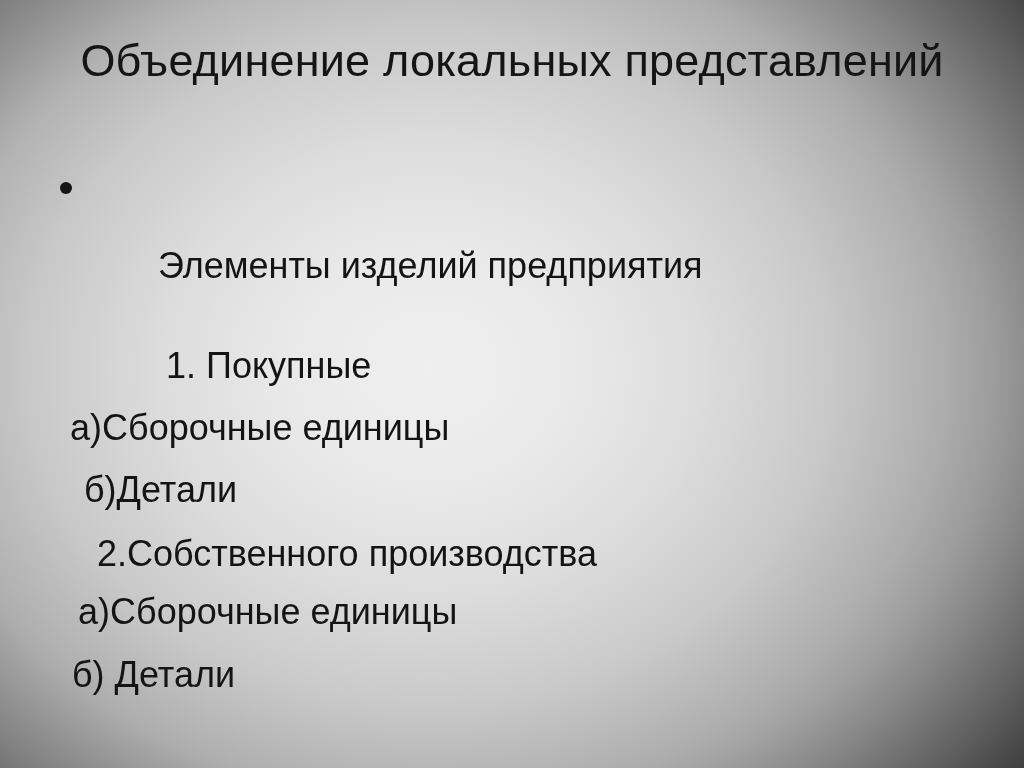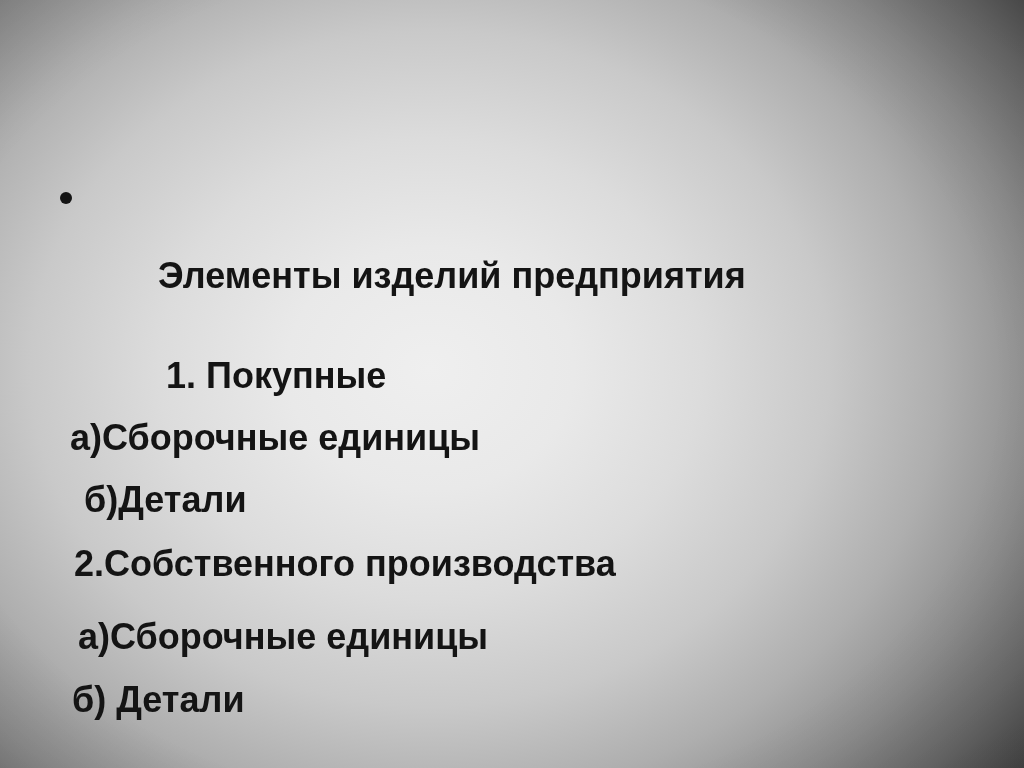--- a/index.html
+++ b/index.html
@@ -53,25 +53,24 @@
     color: #151515;
     letter-spacing: 0.2px;
     z-index: 2;
     padding: 0 70px;
     box-sizing: border-box;
   }
 
   .body {
     position: absolute;
     left: 0;
-    top: 186px;
+    top: 176px;
     width: 928px;
     z-index: 2;
     color: #151515;
-    font-weight: bold;
   }
 
   .line {
     font-size: 36px;
     line-height: 1.0;
     white-space: pre;
     color: #141414;
   }
 
   
@@ -99,37 +98,38 @@
   }
   .lvl-a {
     padding-left: 70px;
     margin-bottom: 26px;
   }
   .lvl-b {
     padding-left: 84px;
     margin-bottom: 28px;
   }
   .lvl-num2 {
-    padding-left: 74px;
-    margin-bottom: 37px;
+    padding-left: 97px;
+    margin-bottom: 22px;
   }
   .lvl-a2 {
     padding-left: 78px;
     margin-bottom: 27px;
   }
   .lvl-b2 {
     padding-left: 72px;
     margin-bottom: 12px;
   }
 </style>
 </head>
 <body>
 
 <div class="slide">
 
+  <div class="title">Объединение локальных представлений</div>
 
   <div class="body">
 
     <div class="line bullet-line">
       <span class="bullet-dot"></span>
       <span>Элементы изделий предприятия</span>
     </div>
 
     <div class="line lvl-num">1. Покупные</div>
 

